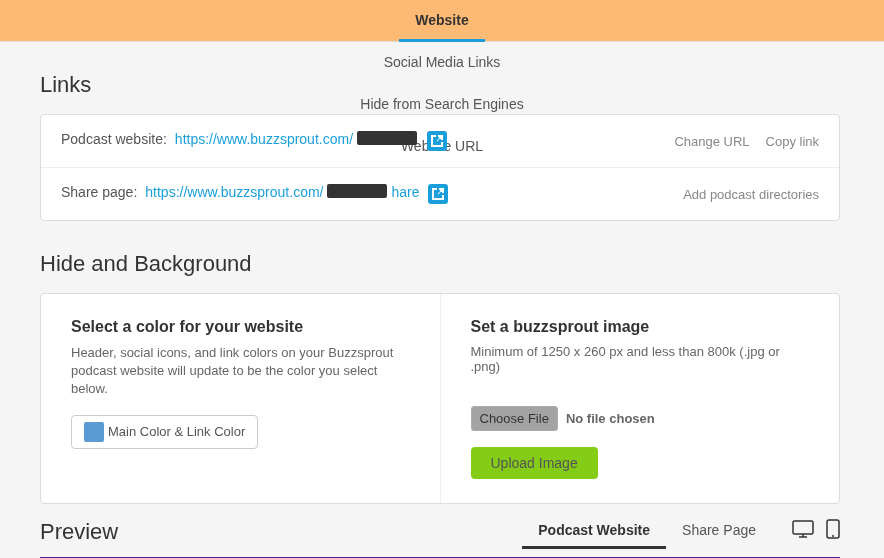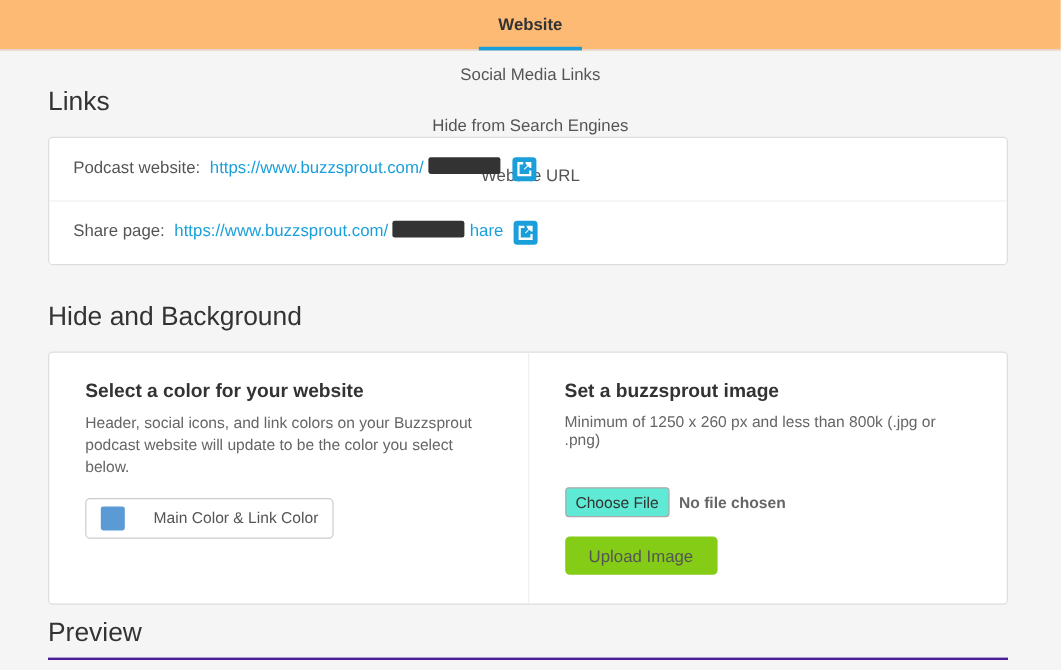--- a/index.html
+++ b/index.html
@@ -139,21 +139,21 @@
       line-height: 1.4;
     }
     .color-swatch-btn {
       display: flex;
       align-items: center;
       border: 1px solid #ccc;
       border-radius: 4px;
       padding: 6px 12px;
       background: #fff;
       cursor: pointer;
-      gap: 24px;
+      gap: 4px;
       font-size: 13px;
       color: #555;
       width: fit-content;
     }
     .color-swatch {
       width: 20px;
       height: 20px;
       border-radius: 2px;
       background: #5b9bd5;
     }
@@ -161,21 +161,21 @@
     
     .file-input-row {
       display: flex;
       align-items: center;
       gap: 8px;
       margin-bottom: 16px;
     }
     .choose-file-btn {
       border: 1px solid #aaa;
       border-radius: 3px;
-      background: #5eead4;
+      background: #a3a3a3;
       padding: 4px 8px;
       font-size: 13px;
       cursor: pointer;
       color: #333;
     }
     .no-file-text {
       font-size: 13px;
       color: #666;
       font-weight: bold;
     }
@@ -260,35 +260,42 @@
     <div class="link-row">
       <div class="link-left">
         <span class="link-label">Podcast website:</span>
         <a class="link-url">https://www.buzzsprout.com/</a>
           <span class="link-redacted"></span>
         <span class="link-icon">
           <svg viewBox="0 0 12 12">
               <path d="M10 7v3H2V2h3V0H0v12h12V7zM7 0v1.5l1.44 1.44L5.5 5.88 6.12 6.5l2.94-2.94L10.5 5H12V0z"></path>
             </svg>
         </span>
+      </div>
+      <div class="link-actions">
+        <button class="link-action-btn">Change URL</button>
+        <button class="link-action-btn">Copy link</button>
       </div>
     </div>
 
     <div class="link-row">
       <div class="link-left">
         <span class="link-label">Share page:</span>
         <a class="link-url">https://www.buzzsprout.com/</a>
           <span class="link-redacted"></span>
           <a class="link-url">hare</a>
         <span class="link-icon">
           <svg viewBox="0 0 12 12">
               <path d="M10 7v3H2V2h3V0H0v12h12V7zM7 0v1.5l1.44 1.44L5.5 5.88 6.12 6.5l2.94-2.94L10.5 5H12V0z"></path>
             </svg>
         </span>
       </div>
+      <div class="link-actions">
+        <button class="link-action-btn">Add podcast directories</button>
+      </div>
     </div>
   </div>
 
   <h2 class="section-heading">Hide and Background</h2>
 
   <div class="color-bg-card">
 
     <div class="color-left">
       <div class="color-section-title">Select a color for your website</div>
       <div class="color-section-desc">Header, social icons, and link colors on your Buzzsprout podcast website will update to be the color you select below.</div>
@@ -305,16 +312,37 @@
         <button class="choose-file-btn">Choose File</button>
         <span class="no-file-text">No file chosen</span>
       </div>
       <button class="upload-btn">Upload Image</button>
     </div>
   </div>
 
   <div class="preview-section">
     <div class="preview-header">
       <h2 class="preview-heading">Preview</h2>
+      <div style="display:flex; align-items:center; gap:20px;">
+        <div class="preview-tabs">
+          <div class="preview-tab active">Podcast Website</div>
+          <div class="preview-tab">Share Page</div>
+        </div>
+        <div class="preview-icons">
+          <span class="device-icon active">
+            <svg width="22" height="18" viewBox="0 0 22 18" fill="none">
+              <rect x="1" y="1" width="20" height="13" rx="1.5" stroke="#333" stroke-width="1.5" fill="none"></rect>
+              <line x1="7" y1="17" x2="15" y2="17" stroke="#333" stroke-width="1.5"></line>
+              <line x1="11" y1="14" x2="11" y2="17" stroke="#333" stroke-width="1.5"></line>
+            </svg>
+          </span>
+          <span class="device-icon">
+            <svg width="14" height="20" viewBox="0 0 14 20" fill="none">
+              <rect x="1" y="1" width="12" height="18" rx="2" stroke="#333" stroke-width="1.5" fill="none"></rect>
+              <circle cx="7" cy="17" r="1" fill="#333"></circle>
+            </svg>
+          </span>
+        </div>
+      </div>
     </div>
   </div>
 
 </div>
 
 </body></html>

